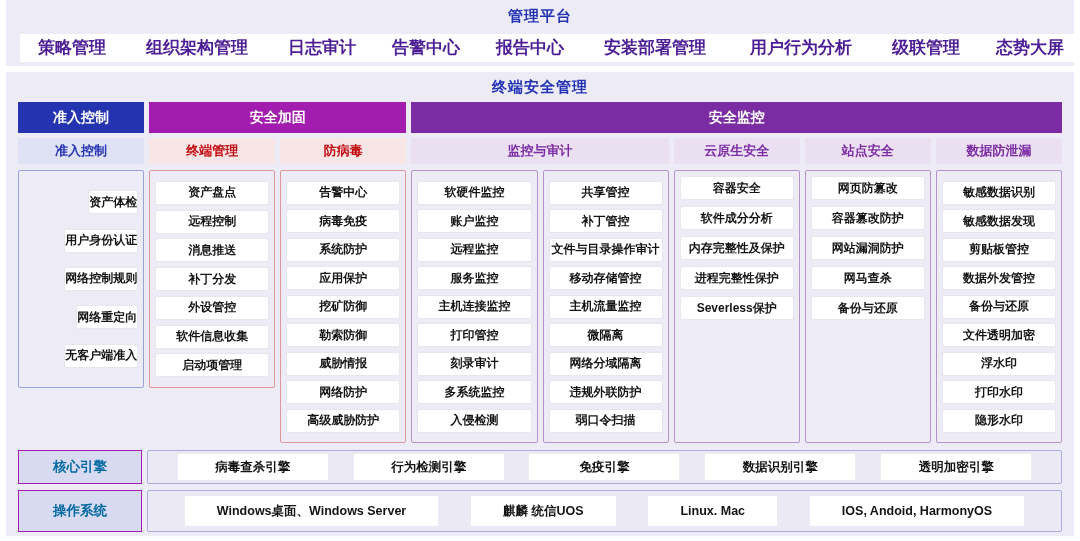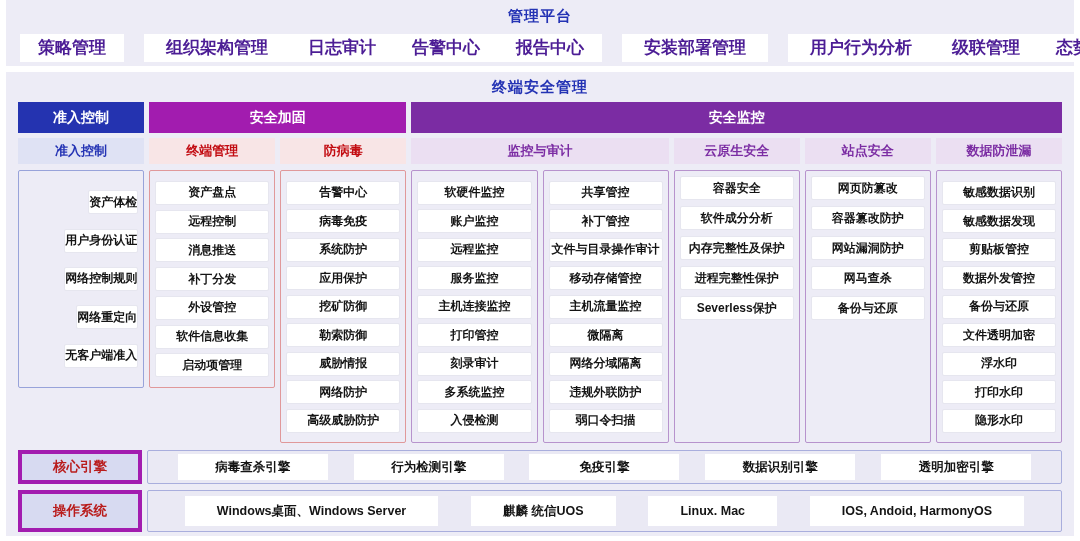--- a/index.html
+++ b/index.html
@@ -18,21 +18,21 @@
   }
   .menu-row {
     display:flex; justify-content:space-between; align-items:center;
     padding:0 14px; margin-top:8px;
   }
   .menu-btn {
     background:#ffffff; height:28px; line-height:28px; padding:0 18px;
     font-size:17px; font-weight:bold; text-align:left; color:#4c1d95;
     border:none; font-family:inherit; cursor:pointer; white-space:nowrap;
   }
-  .menu-btn.wide { padding:0 22px;margin-left:20px; }
+  .menu-btn.wide { padding:0 22px; }
   
   .main-panel { margin-top:6px; height:464px; padding:6px 12px 0 12px; }
   .grid8 { display:grid; grid-template-columns:repeat(8,1fr); gap:5px; }
   .bars { margin-top:5px; }
   .bar {
     height:31px; display:flex; align-items:center; justify-content:center;
     color:#ffffff; font-size:14px; font-weight:bold;
   }
   .bar.blue   { background:#2433b0; }
   .bar.red    { background:#a21caf; }
@@ -58,23 +58,23 @@
   .colbox.top    { justify-content:flex-start; gap:6px; }
   .item {
     background:#ffffff; border:1px solid #e6e6ef; border-radius:2px;
     height:24px; flex:0 0 24px; display:flex; align-items:center;
     justify-content:center; font-size:12px; font-weight:bold;
     color:#141414; cursor:pointer; white-space:nowrap; overflow:hidden;
   }
   
   .bottom-row { display:flex; align-items:stretch; margin-top:7px; }
   .row-label {
-    width:124px; flex:0 0 124px; background:#d7daf1; border:4px solid #a21caf;
+    width:124px; flex:0 0 124px; background:#d7daf1; border:1px solid #a21caf;
     display:flex; align-items:center; justify-content:center;
-    color:#b91c1c; font-size:13.5px; font-weight:bold;
+    color:#0369a1; font-size:13.5px; font-weight:bold;
   }
   .row-body {
     flex:1; margin-left:5px; background:#eae9f4; border:1px solid #a9aedd;
     border-radius:2px; display:flex; align-items:center;
     justify-content:space-evenly; padding:0 4px;
   }
   .engine-row { height:34px; }
   .os-row { height:42px; margin-top:6px; }
   .chip {
     background:#ffffff; height:26px; display:flex; align-items:center;

